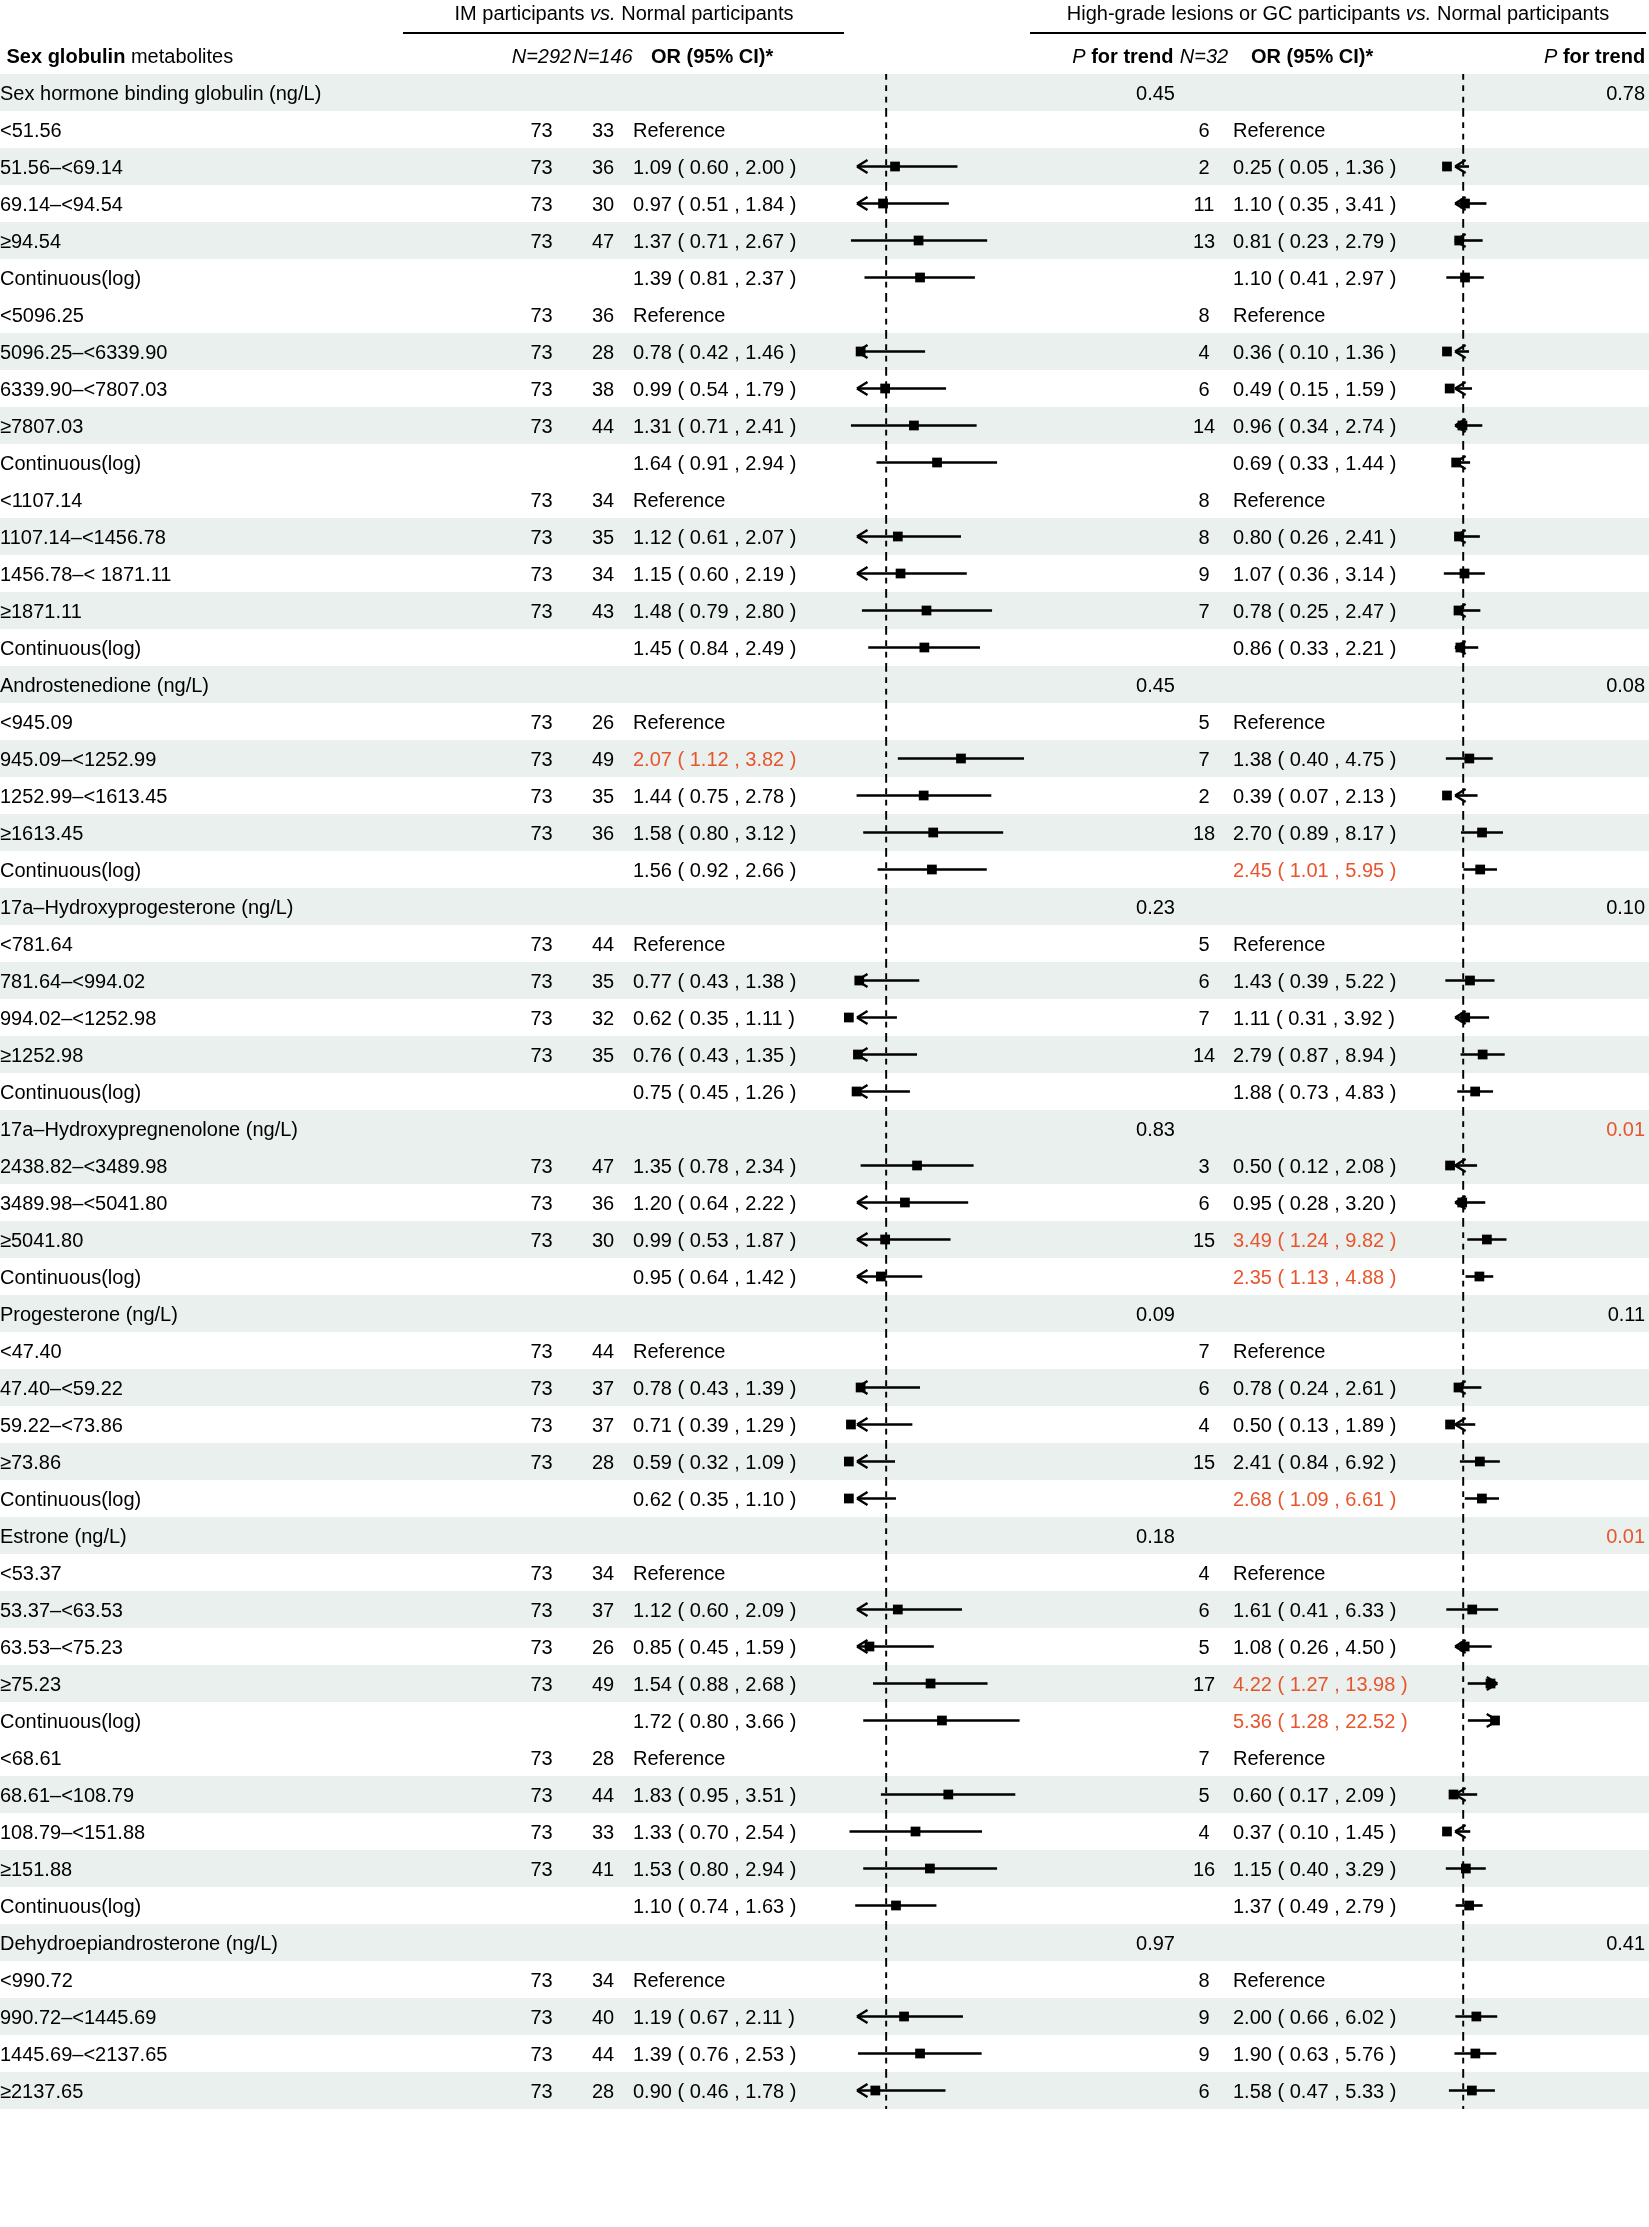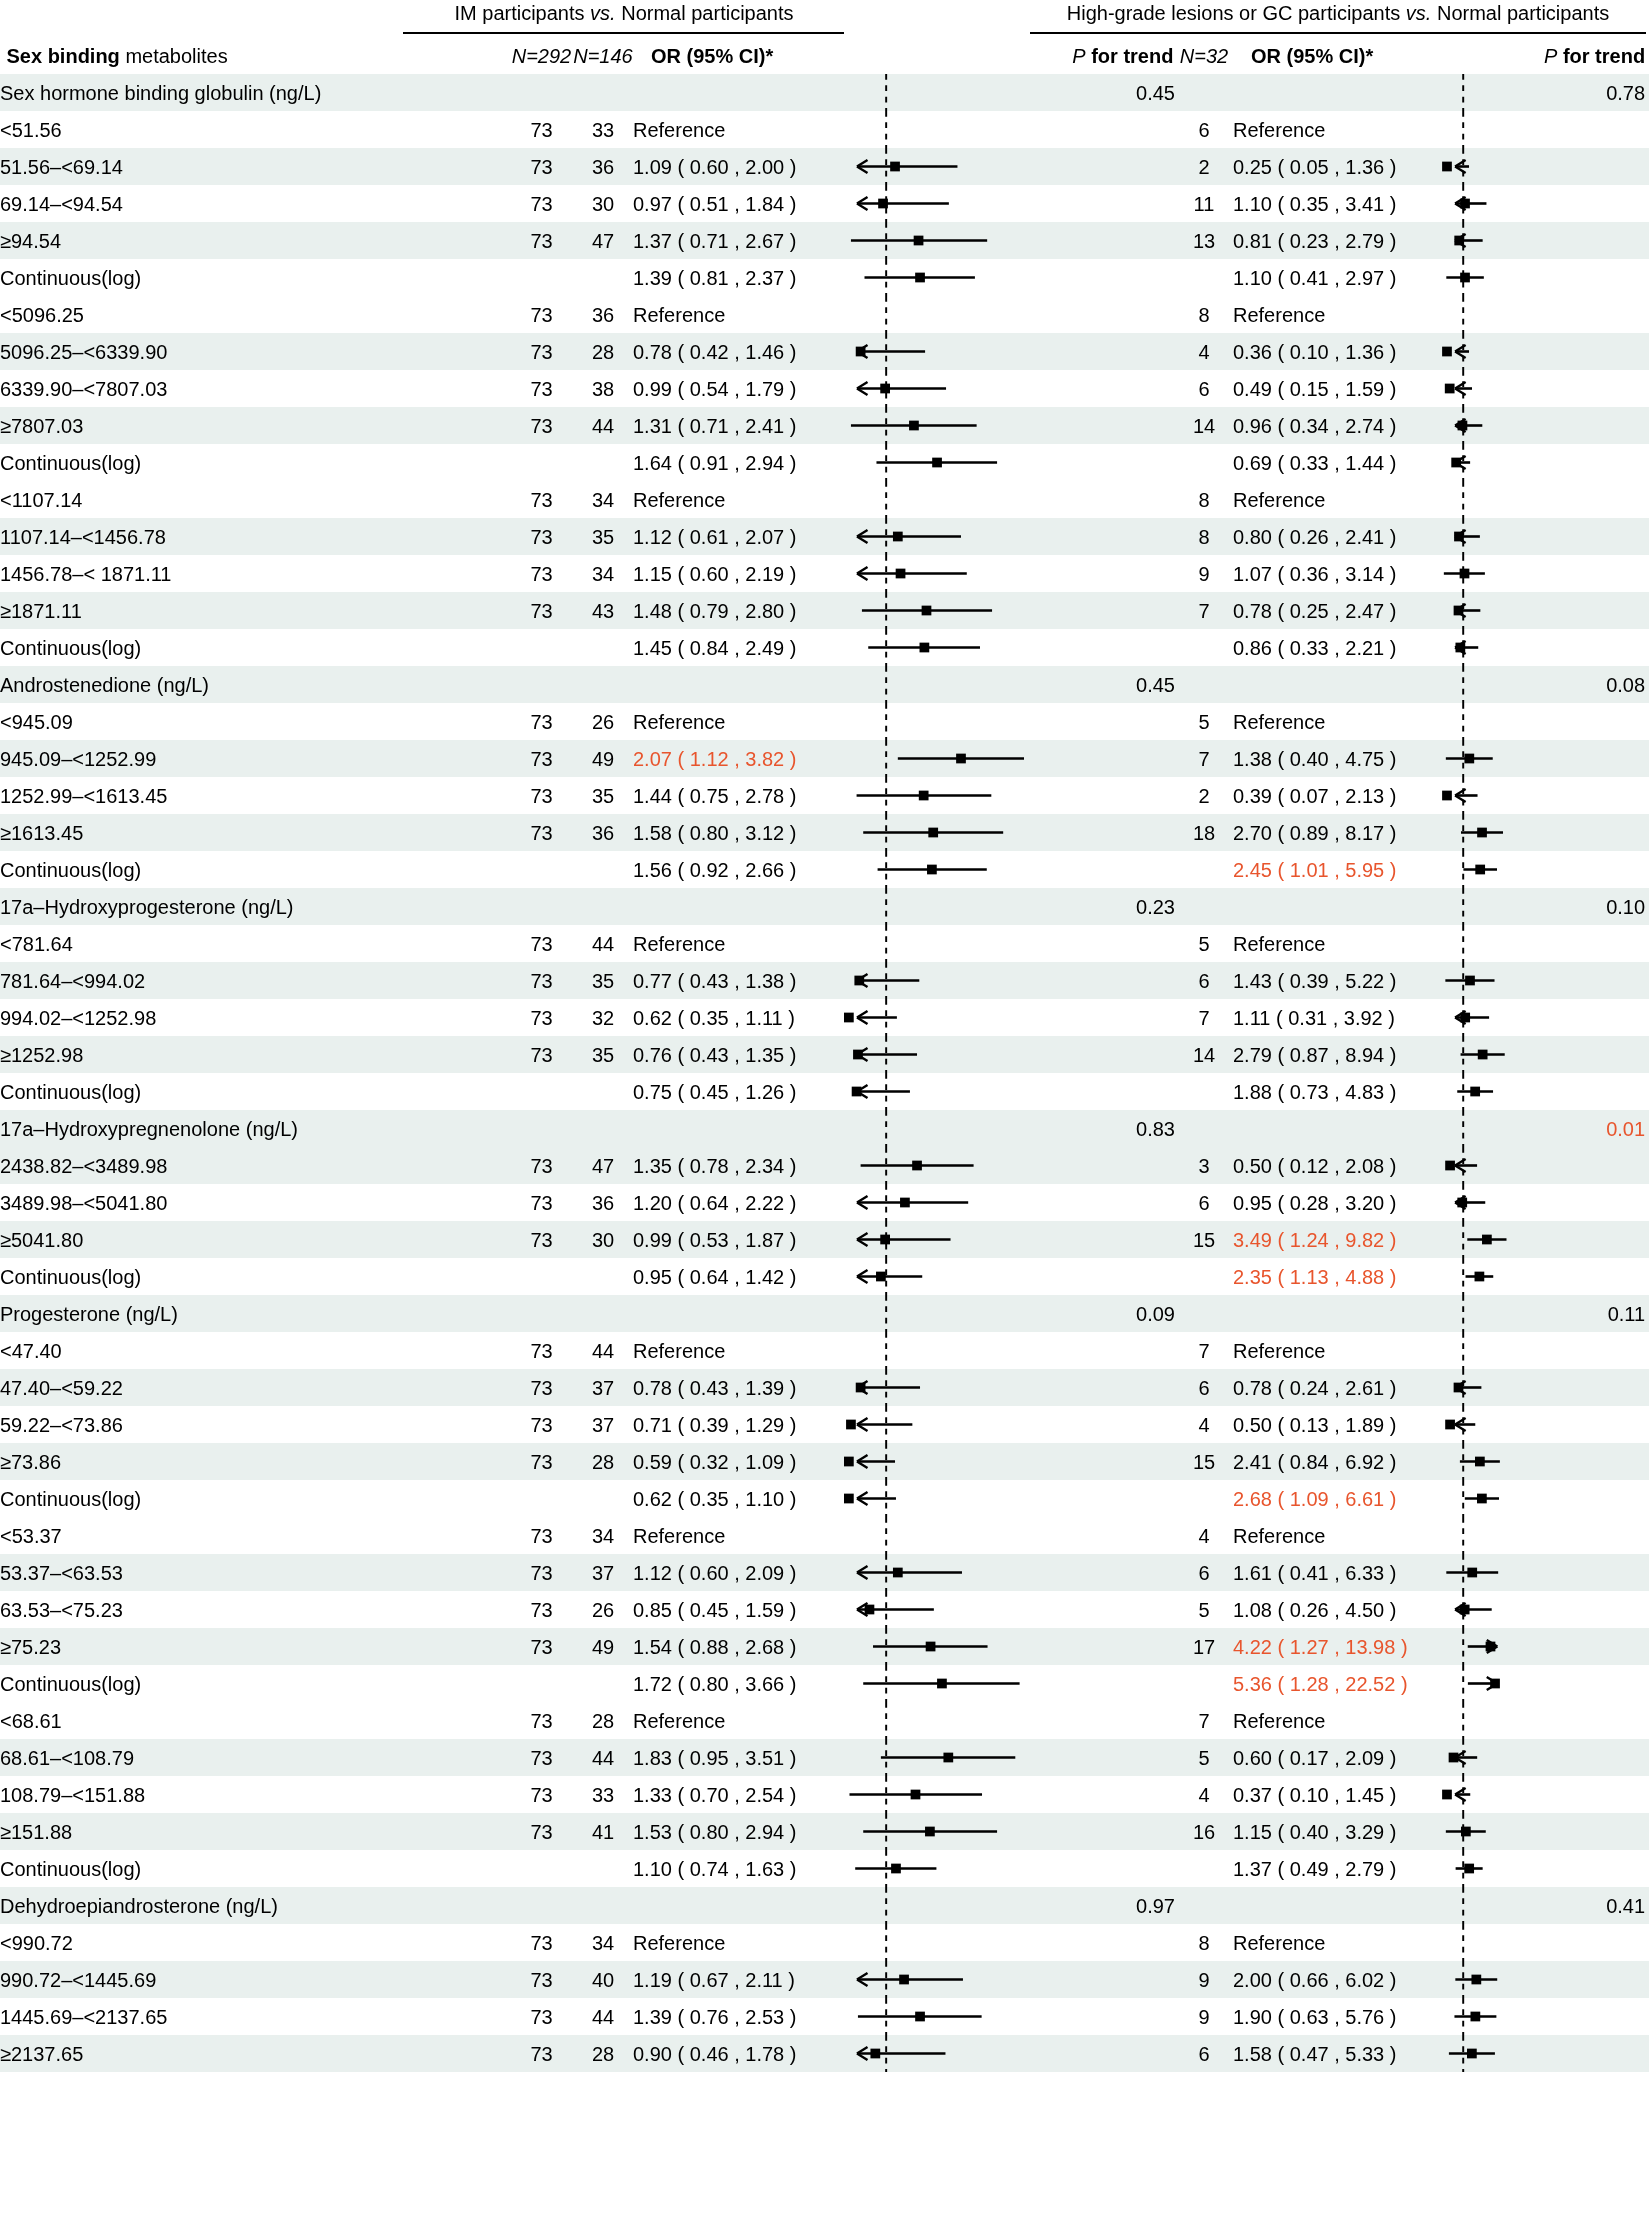--- a/index.html
+++ b/index.html
@@ -83,21 +83,21 @@
       <col class="c-plot1">
         <col class="c-p1">
         <col class="c-n32">
         <col class="c-or2">
       <col class="c-plot2">
         <col class="c-p2">
     </colgroup>
     <thead>
       <tr>
         <th class="hdr-name">
-          <span class="b">Sex binding</span><span> metabolites</span>
+          <span class="b">Sex globulin</span><span> metabolites</span>
         </th>
         <th class="hdr-num">
           <span class="it">N=292</span>
         </th>
         <th class="hdr-num">
           <span class="it">N=146</span>
         </th>
         <th class="hdr-or" colspan="2">
           <span class="b">OR (95% CI)*</span>
         </th>
@@ -1034,20 +1034,40 @@
           <td class="or hl">2.68 ( 1.09 , 6.61 )</td>
           <td class="plot" style="overflow: visible;">
             <svg width="70" height="37" viewBox="0 0 86 45.6" style="overflow: visible;">
               <line x1="26" y1="0" x2="26" y2="45.6" stroke="#000" stroke-width="2.4" stroke-dasharray="7,7"></line>
               <line x1="28.012577882046948" y1="22.8" x2="70.10563122422667" y2="22.8" stroke="#000" stroke-width="3.2"></line>
               <rect x="43.02258197825677" y="16.8" width="12" height="12" fill="#000"></rect>
             </svg>
           </td>
           <td class="p right2"></td>
         </tr>
+        <tr class="shaded">
+          <td class="name grp">Estrone (ng/L)</td>
+          <td class="num"></td>
+          <td class="num"></td>
+          <td class="or"></td>
+          <td class="plot" style="overflow: visible;">
+            <svg width="193" height="37" viewBox="0 0 238 45.6">
+      <line x1="52" y1="0" x2="52" y2="45.6" stroke="#000" stroke-width="2.4" stroke-dasharray="7,7"></line>
+            </svg>
+          </td>
+          <td class="p">0.18</td>
+          <td class="num n32"></td>
+          <td class="or"></td>
+          <td class="plot" style="overflow: visible;">
+            <svg width="70" height="37" viewBox="0 0 86 45.6" style="overflow: visible;">
+      <line x1="26" y1="0" x2="26" y2="45.6" stroke="#000" stroke-width="2.4" stroke-dasharray="7,7"></line>
+            </svg>
+          </td>
+          <td class="p right2 hl">0.01</td>
+        </tr>
         <tr class="plain">
           <td class="name">&lt;53.37</td>
           <td class="num">73</td>
           <td class="num">34</td>
           <td class="or">Reference</td>
           <td class="plot" style="overflow: visible;">
             <svg width="193" height="37" viewBox="0 0 238 45.6">
       <line x1="52" y1="0" x2="52" y2="45.6" stroke="#000" stroke-width="2.4" stroke-dasharray="7,7"></line>
             </svg>
           </td>

